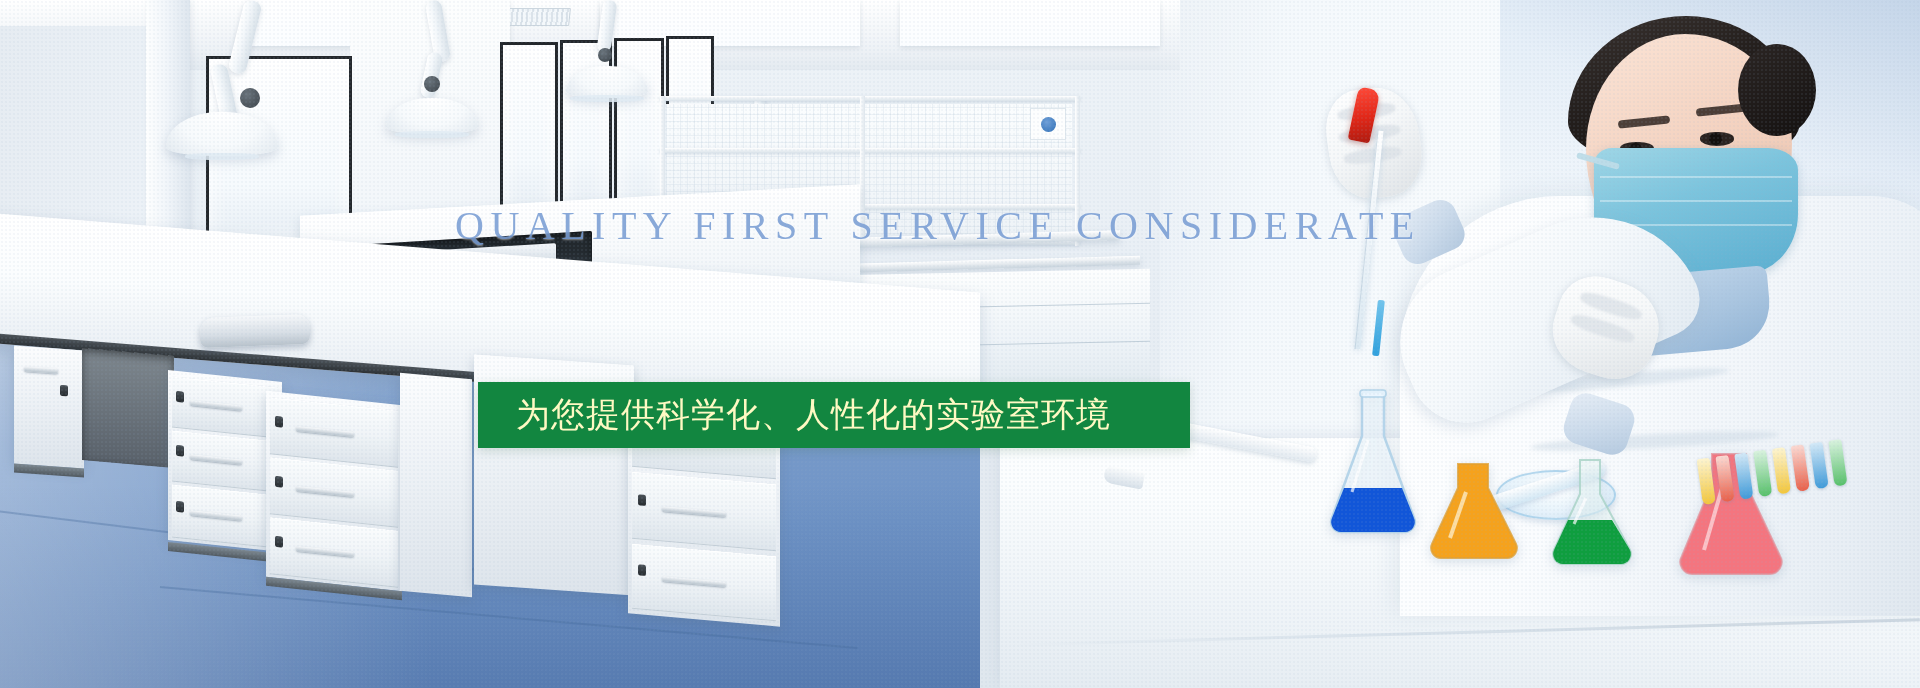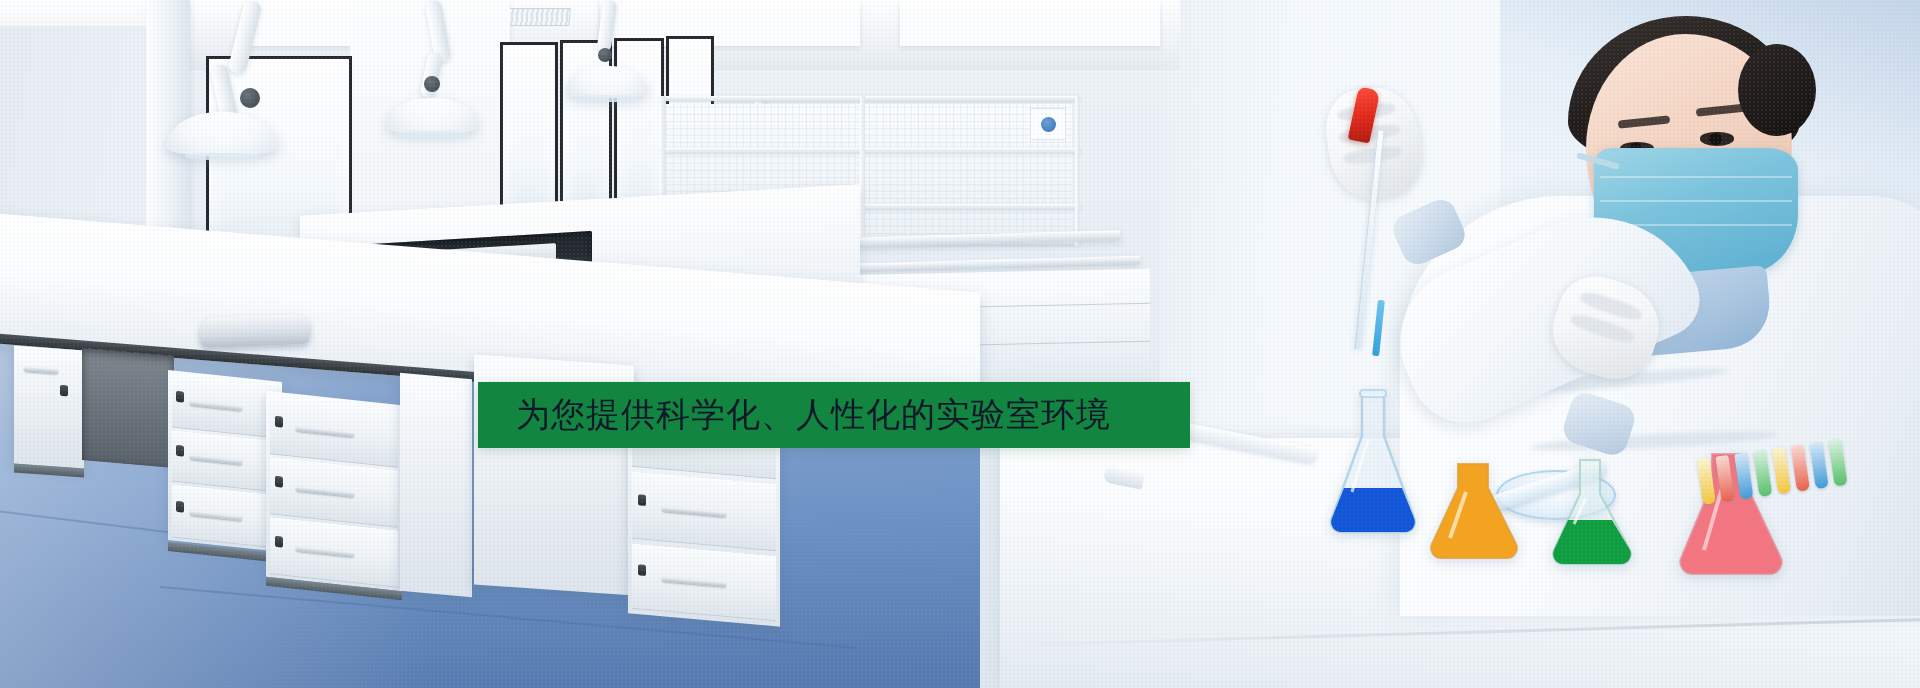--- a/index.html
+++ b/index.html
@@ -463,21 +463,21 @@
     position: absolute; left: 478px; top: 382px;
     width: 712px; height: 66px;
     background: #128640;
     display: flex; align-items: center;
     box-shadow: 0 3px 10px rgba(60,110,80,0.20);
   }
   .subtitle-text {
     font-family: "DejaVu Sans", "Liberation Sans", sans-serif;
     font-size: 34px;
     letter-spacing: 1px;
-    color: #0f172a;
+    color: #fef9c3;
     white-space: nowrap;
     padding-left: 38px;
   }
 </style>
 </head>
 <body>
 
 <div class="banner">
 
   <div class="photo">
@@ -718,19 +718,20 @@
       <div class="tube" style="left:57px;  background:linear-gradient(180deg,#d9f2de,#57c06a);"></div>
       <div class="tube" style="left:76px;  background:linear-gradient(180deg,#fdf4d0,#f2c63c);"></div>
       <div class="tube" style="left:95px;  background:linear-gradient(180deg,#fbd9d2,#e8604a);"></div>
       <div class="tube" style="left:114px; background:linear-gradient(180deg,#d4e9f7,#3f9ad8);"></div>
       <div class="tube" style="left:133px; background:linear-gradient(180deg,#d9f2de,#57c06a);"></div>
     </div>
 
     <div class="dot-texture"></div>
   </div>
 
+  <div class="headline-en">QUALITY  FIRST  SERVICE  CONSIDERATE</div>
 
 
   <div class="subtitle-bar">
     <div class="subtitle-text">为您提供科学化、人性化的实验室环境</div>
   </div>
 
 </div>
 
 </body></html>

